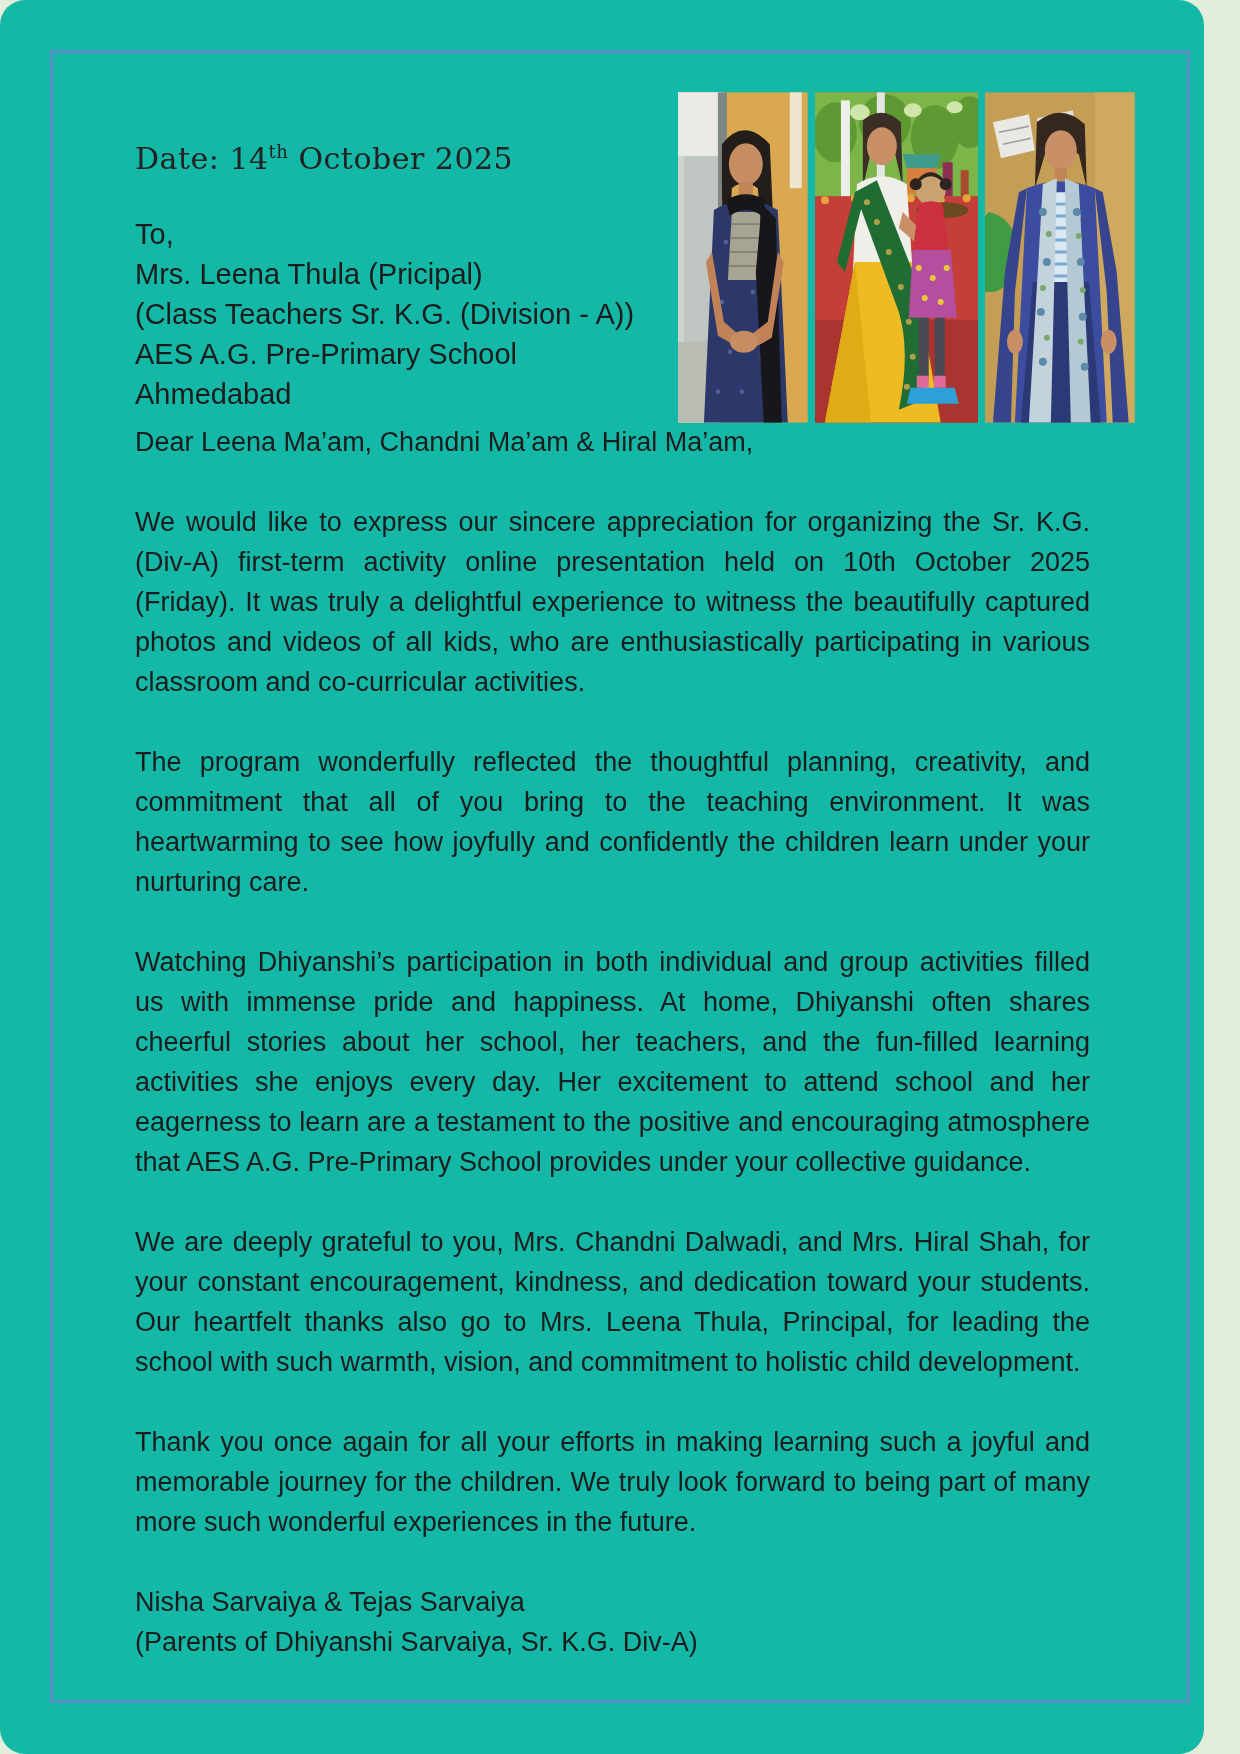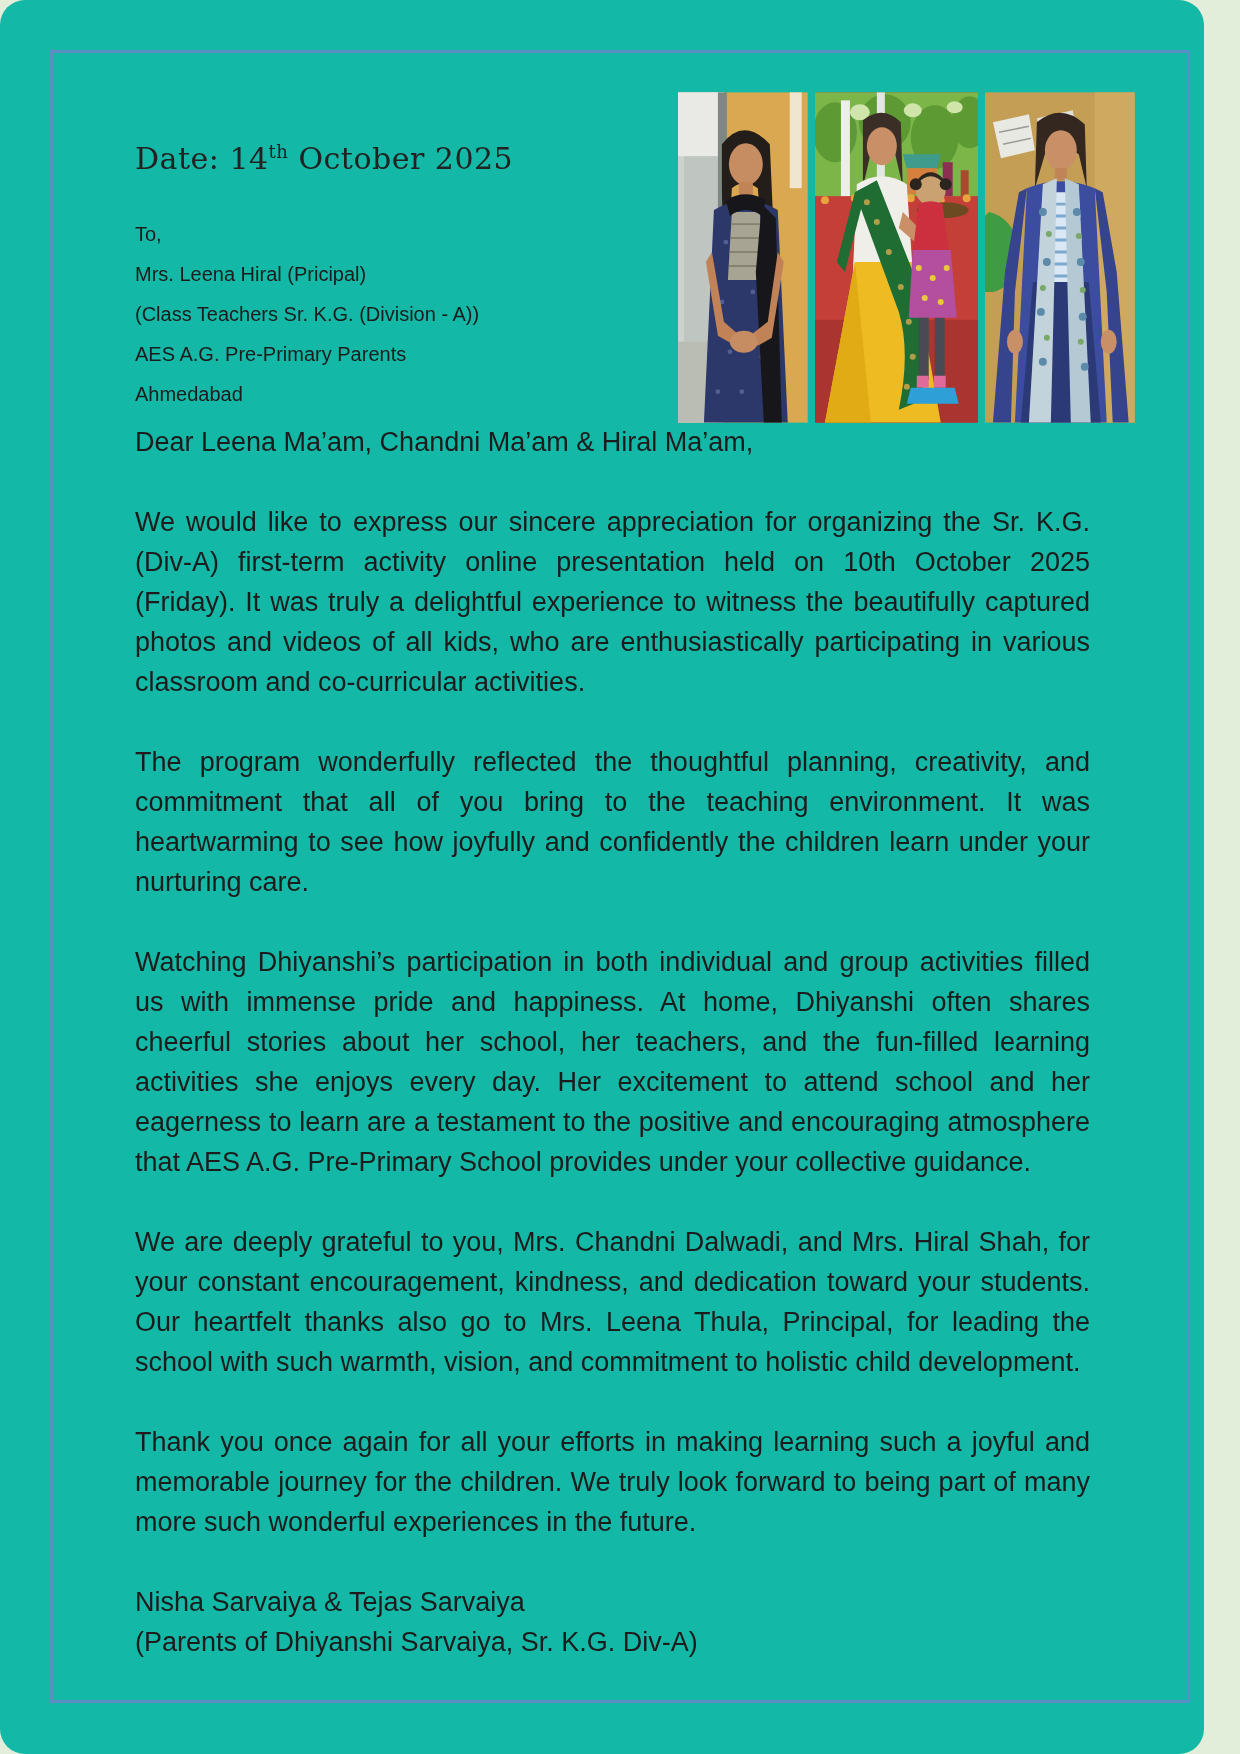--- a/index.html
+++ b/index.html
@@ -31,21 +31,21 @@
 
   .date-line {
     font-family: "DejaVu Serif", serif;
     font-size: 30px;
     color: #222;
     margin-bottom: 38px;
     letter-spacing: 0.5px;
   }
   .date-line sup { font-size: 18px; }
 
-  .recipient { font-size: 20px; line-height: 40px; }
+  .recipient { font-size: 29px; line-height: 40px; }
 
   .salutation {
     font-size: 27px; line-height: 40px;
     margin-top: 8px;
   }
 
   .body-paragraphs { margin-top: 27px; }
   .body-paragraphs p {
     font-size: 27px;
     line-height: 40px;
@@ -263,23 +263,23 @@
         <ellipse cx="124" cy="250" rx="8" ry="12" fill="#c99068"></ellipse>
       </svg>
     </div>
 
     <div class="content">
 
       <div class="date-line"><span>Date: 14</span><sup>th</sup><span> October 2025</span></div>
 
       <div class="recipient">
         <div>To,</div>
-        <div>Mrs. Leena Hiral (Pricipal)</div>
+        <div>Mrs. Leena Thula (Pricipal)</div>
         <div>(Class Teachers Sr. K.G. (Division - A))</div>
-        <div>AES A.G. Pre-Primary Parents</div>
+        <div>AES A.G. Pre-Primary School</div>
         <div>Ahmedabad</div>
       </div>
 
       <p class="salutation">Dear Leena Ma’am, Chandni Ma’am &amp; Hiral Ma’am,</p>
 
       <div class="body-paragraphs">
         <p>We would like to express our sincere appreciation for organizing the Sr. K.G. (Div-A) first-term activity online presentation held on 10th October 2025 (Friday). It was truly a delightful experience to witness the beautifully captured photos and videos of all kids, who are enthusiastically participating in various classroom and co-curricular activities.</p>
         <p>The program wonderfully reflected the thoughtful planning, creativity, and commitment that all of you bring to the teaching environment. It was heartwarming to see how joyfully and confidently the children learn under your nurturing care.</p>
         <p>Watching Dhiyanshi’s participation in both individual and group activities filled us with immense pride and happiness. At home, Dhiyanshi often shares cheerful stories about her school, her teachers, and the fun-filled learning activities she enjoys every day. Her excitement to attend school and her eagerness to learn are a testament to the positive and encouraging atmosphere that AES A.G. Pre-Primary School provides under your collective guidance.</p>
         <p>We are deeply grateful to you, Mrs. Chandni Dalwadi, and Mrs. Hiral Shah, for your constant encouragement, kindness, and dedication toward your students. Our heartfelt thanks also go to Mrs. Leena Thula, Principal, for leading the school with such warmth, vision, and commitment to holistic child development.</p>

